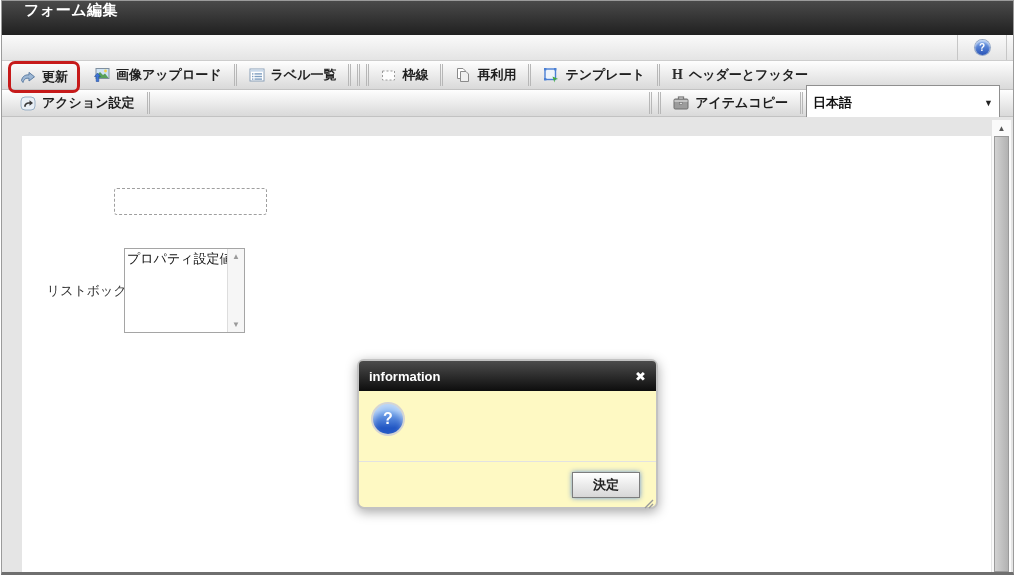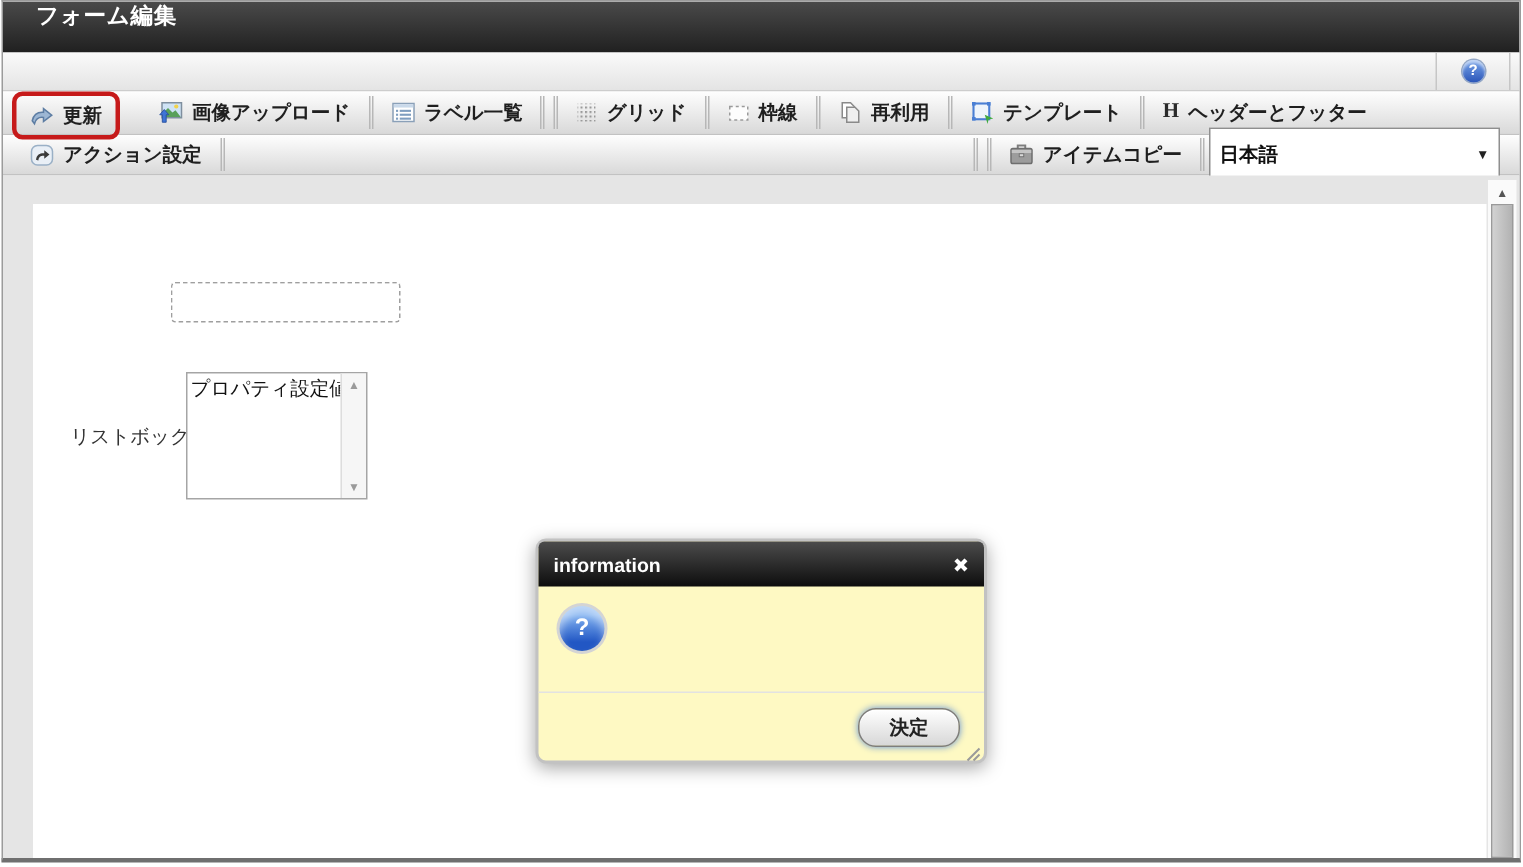--- a/index.html
+++ b/index.html
@@ -27,21 +27,21 @@
 
   
   .tb-row { display:flex; align-items:center; padding-left:9px;
     background:linear-gradient(#fefefe,#d9d9d9); border-bottom:1px solid #c2c2c2; }
   .tb-row1 { height:29px; flex:0 0 29px; }
   .tb-row2 { height:27px; flex:0 0 27px;align-items:center; }
   .tbtn { display:flex; align-items:center; gap:6px; padding:0 9px; height:100%; cursor:pointer; }
   .tbtn .lbl { font-size:13px; font-weight:bold; color:#1f1f1f; white-space:nowrap; }
   .sep { width:3px; height:22px; border-left:1px solid #b7b7b7; border-right:1px solid #b7b7b7;
     margin:0 3px; align-self:center; }
-  .ring { border:3px solid #c61a1a; border-radius:7px; margin:-2px 16px -5px -3px;
+  .ring { border:3px solid #c61a1a; border-radius:7px; margin:-2px 4px -5px -3px;
     position:relative; z-index:5; display:flex; align-items:center; height:32px; }
   .h-glyph { font-family:"Liberation Serif","DejaVu Serif",serif; font-weight:bold;
     font-size:14px; color:#2a2a2a; }
   .spacer { flex:1; }
   .lang-select { width:194px; height:36px; border:1px solid #8f8f8f; background:#fff;
     display:flex; align-items:center; padding:0 6px; margin-right:13px; cursor:pointer; }
   .lang-select .val { flex:1; font-size:13px; font-weight:bold; color:#111; }
   .lang-select .arr { font-size:9px; color:#222; }
 
   
@@ -77,21 +77,21 @@
   .dlg-close { color:#fff; font-size:13px; font-weight:bold; cursor:pointer; line-height:1; }
   .dlg-body { flex:1; display:flex; align-items:flex-start; gap:13px; padding:13px 14px; }
   .info-icon { width:30px; height:30px; border-radius:50%; flex:0 0 30px;
     background:linear-gradient(#7fb0f0 20%,#2257c4 80%); color:#fff; font-size:16px; font-weight:bold;
     display:flex; align-items:center; justify-content:center;
     box-shadow:0 0 0 2px #d4d4d4, inset 0 5px 6px rgba(255,255,255,.5); }
   .dlg-msg { font-size:13px; color:#444; padding-top:8px; }
   .dlg-foot { flex:0 0 46px; border-top:1px solid #e2e2e2; display:flex; align-items:center;
     justify-content:flex-end; padding-right:16px; position:relative; }
   .ok-btn { min-width:58px; padding:3px 20px; font-size:13px; font-weight:bold; color:#222;
-    background:linear-gradient(#ffffff,#d7d7d7); border:1px solid #7d7d7d; border-radius:12px;
+    background:linear-gradient(#ffffff,#d7d7d7); border:1px solid #7d7d7d; border-radius:0;
     box-shadow:0 0 5px rgba(92,140,215,.95), inset 0 1px 0 #fff; cursor:pointer;
     font-family:"Liberation Sans","DejaVu Sans",sans-serif; }
   .resize-h { position:absolute; right:2px; bottom:-6px; cursor:nwse-resize; }
 
   .icon { display:inline-flex; align-items:center; }
 </style>
 </head>
 <body>
 
 <div class="page">
@@ -139,33 +139,20 @@
           <rect x="3" y="7.8" width="1.4" height="1.4" fill="#7f9ec0"></rect>
             <rect x="5.5" y="7.8" width="7.5" height="1.4" fill="#7f9ec0"></rect>
           <rect x="3" y="10.4" width="1.4" height="1.4" fill="#7f9ec0"></rect>
             <rect x="5.5" y="10.4" width="7.5" height="1.4" fill="#7f9ec0"></rect>
         </svg>
       </span>
       <span class="lbl">ラベル一覧</span>
     </div>
     <span class="sep"></span>
     <span class="sep"></span>
-    <div class="tbtn">
-      <span class="icon">
-        <svg width="14" height="14" viewBox="0 0 14 14">
-          <defs>
-              <pattern id="dots" width="3" height="3" patternUnits="userSpaceOnUse">
-                <rect width="1.4" height="1.4" fill="#9a9a9a"></rect>
-              </pattern>
-            </defs>
-          <rect x="1" y="1" width="12" height="12" fill="url(#dots)"></rect>
-        </svg>
-      </span>
-      <span class="lbl">グリッド</span>
-    </div>
     <span class="sep"></span>
     <div class="tbtn">
       <span class="icon">
         <svg width="15" height="13" viewBox="0 0 15 13">
             <rect x="1.5" y="2" width="12" height="9" fill="#fdfdfd" stroke="#9a9a9a" stroke-dasharray="2 2"></rect>
           </svg>
       </span>
       <span class="lbl">枠線</span>
     </div>
     <span class="sep"></span>

